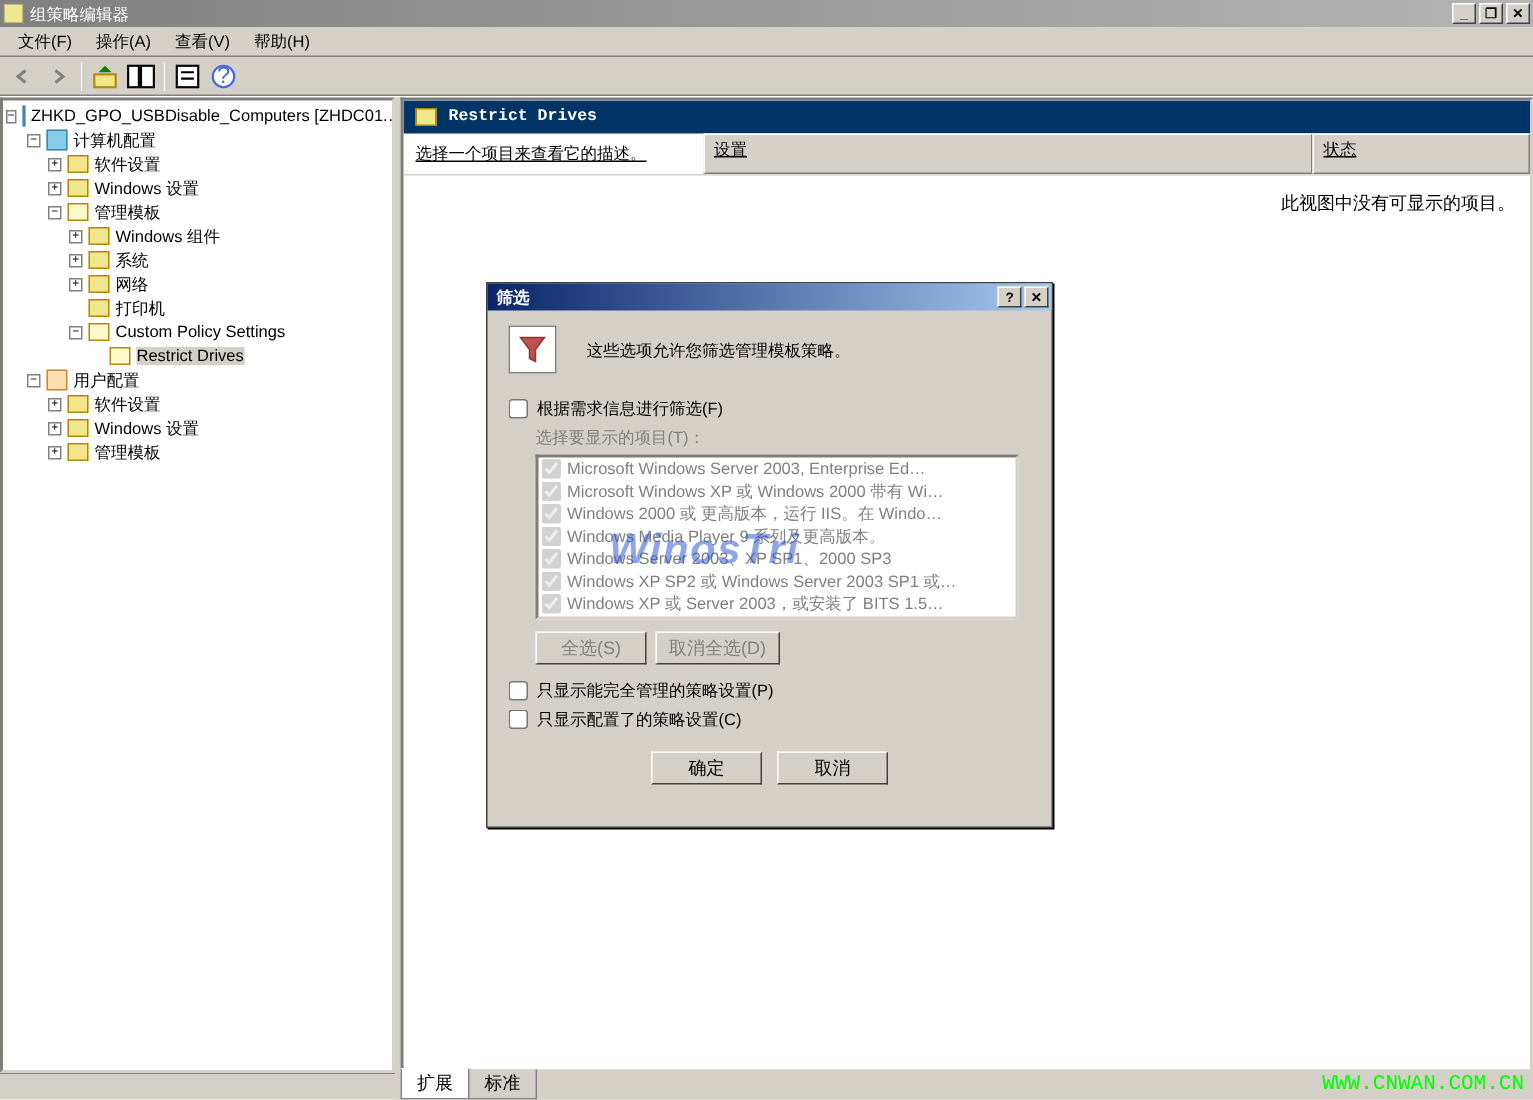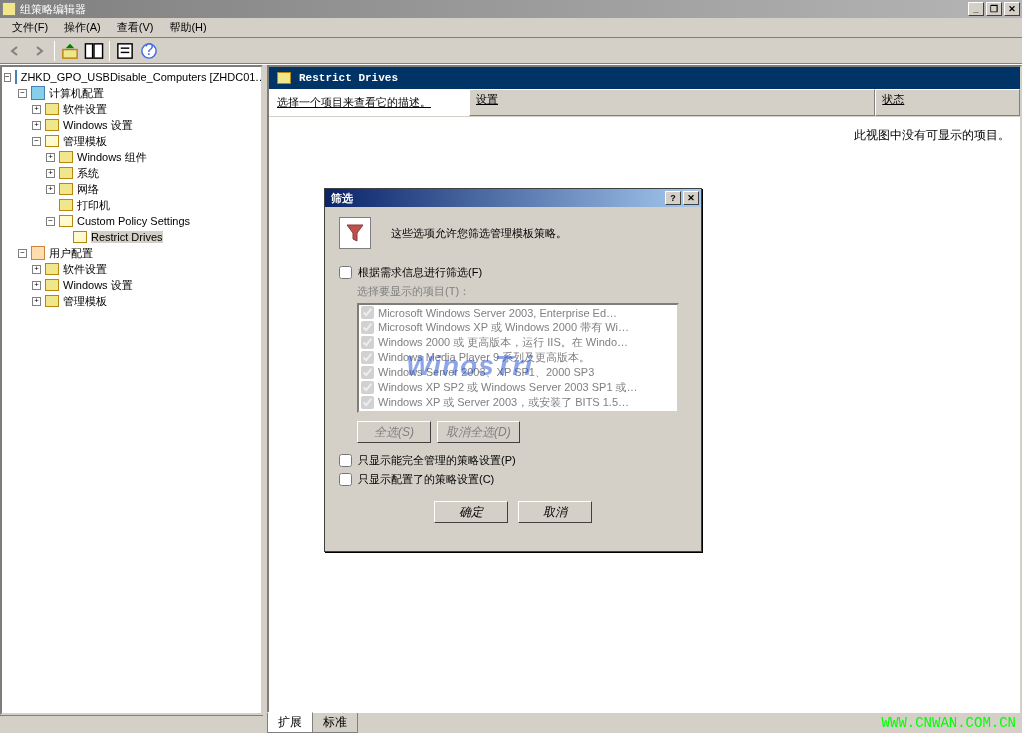--- a/index.html
+++ b/index.html
@@ -50,21 +50,21 @@
 .dlg-icon-row { display: flex; align-items: center; gap: 20px; margin-bottom: 16px; }
 .dlg-icon { width: 32px; height: 32px; border: 1px solid #808080; background: #fff; display: flex; align-items: center; justify-content: center; }
 .chk-row { display: flex; align-items: center; margin: 4px 0; }
 .chk-row input { margin-right: 6px; }
 .chk-row.disabled { color: #808080; }
 .list-box { border: 2px inset #d4d0c8; background: #fff; height: 110px; overflow-y: scroll; margin: 4px 0 8px 18px; width: 322px; }
 .list-box.disabled { background: #fff; }
 .list-item { display: flex; align-items: center; padding: 0 2px; height: 15px; font-family: "Courier New", monospace; font-size: 11px; color: #808080; white-space: nowrap; overflow: hidden; }
 .list-item input { margin-right: 4px; }
 .btn-row { display: flex; gap: 6px; margin: 4px 0 10px 18px; }
-.btn { min-width: 74px; height: 22px; background: #d4d0c8; border: 1px solid; border-color: #fff #404040 #404040 #fff; padding: 0 8px; font-size: 12px; font-style: italic; }
+.btn { min-width: 74px; height: 22px; background: #d4d0c8; border: 1px solid; border-color: #fff #404040 #404040 #fff; padding: 0 8px; font-size: 12px; }
 .btn.disabled { color: #808080; }
 .dlg-buttons { display: flex; justify-content: center; gap: 10px; margin-top: 14px; }
 .dlg-buttons .btn { min-width: 74px; }
 
 .watermark { position: absolute; left: 406px; top: 350px; color: #2050d0; font-family: "Arial Black", sans-serif; font-size: 28px; font-style: italic; font-weight: bold; opacity: 0.5; pointer-events: none; letter-spacing: 1px; }
 .url-watermark { position: absolute; right: 6px; bottom: 2px; color: #00ff00; font-family: "Courier New", monospace; font-size: 14px; font-weight: normal; }
 
 .statusbar { height: 18px; background: #d4d0c8; border-top: 1px solid #808080; }
 
 svg.arrow { width: 14px; height: 14px; }

